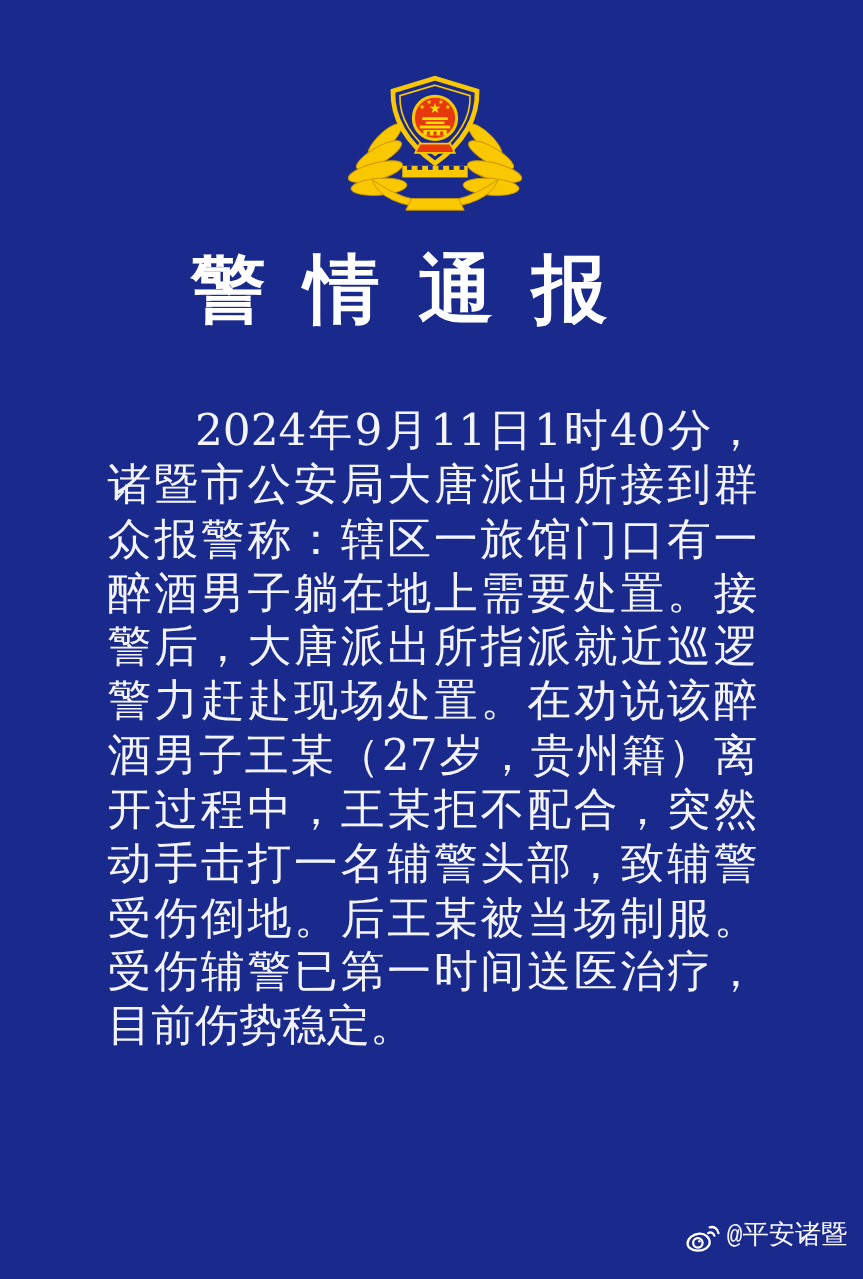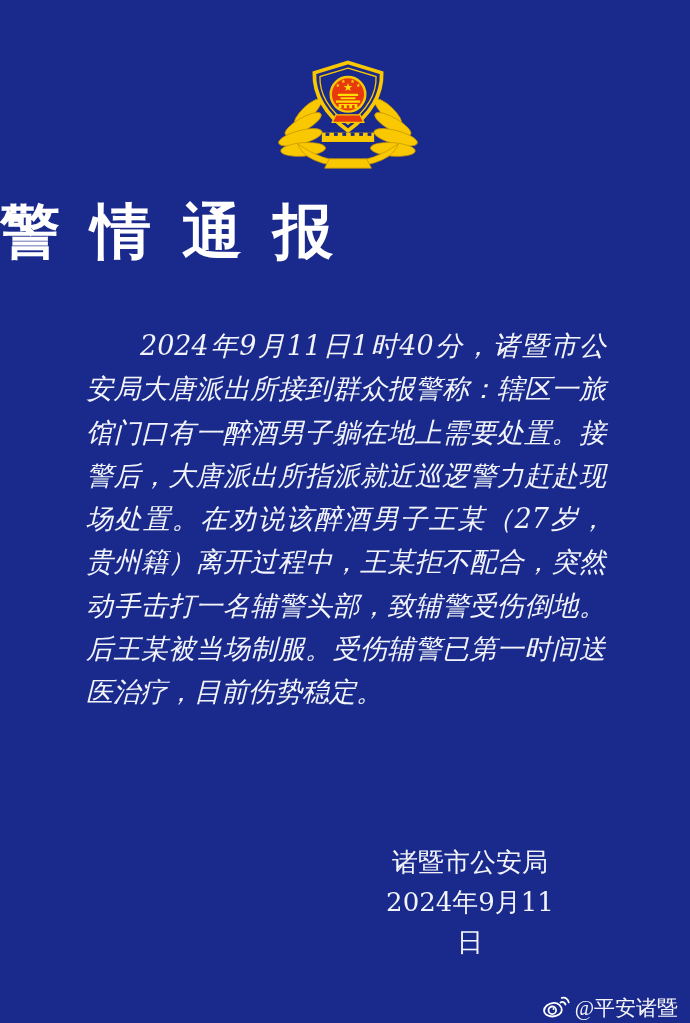--- a/index.html
+++ b/index.html
@@ -10,49 +10,48 @@
     overflow:hidden;
     font-family:"DejaVu Serif","Liberation Serif",serif;
     color:#ffffff;
   }
   .poster{position:absolute;inset:0;}
   
   .badge{position:absolute;left:276px;top:56px;width:144px;height:114px;}
   
   .title{
     position:absolute;top:198px;left:0;width:638px;
-    display:flex;justify-content:flex-start;
+    display:flex;justify-content:center;
   }
   .title-text{
     font-size:60px;font-weight:bold;line-height:68px;
     letter-spacing:31px;margin-right:-31px;
     color:#ffffff;white-space:nowrap;
     font-family:"Liberation Serif","DejaVu Serif",serif;
   }
   
   .body-text{
     position:absolute;left:86px;top:324px;width:520px;
-    font-size:27px;line-height:43.3px;
+    font-size:35px;line-height:43.3px;
     color:#f2f4fa;
     text-align:justify;
-    font-style:italic;
   }
   .body-text p{margin:0;text-indent:2em;}
   
   .signature{
     position:absolute;left:375px;top:842px;width:190px;
     text-align:center;font-size:26px;line-height:40px;color:#f2f4fa;
   }
   
   .watermark{
-    position:absolute;right:12px;bottom:2px;
-    display:flex;align-items:flex-start;gap:5px;
+    position:absolute;right:12px;bottom:20px;
+    display:flex;align-items:flex-end;gap:5px;
     color:rgba(255,255,255,0.96);
     font-size:21px;line-height:26px;
-    font-family:Liberation Serif, serif;
+    font-family:Liberation Mono, monospace;
   }
   .watermark svg{display:block;}
 </style>
 </head>
 <body>
 
 <div class="poster">
 
   <svg class="badge" viewBox="0 0 140 122" xmlns="http://www.w3.org/2000/svg">
 
@@ -106,24 +105,20 @@
   </svg>
 
   <div class="title">
     <span class="title-text">警情通报</span>
   </div>
 
   <div class="body-text">
     <p>2024年9月11日1时40分，诸暨市公安局大唐派出所接到群众报警称：辖区一旅馆门口有一醉酒男子躺在地上需要处置。接警后，大唐派出所指派就近巡逻警力赶赴现场处置。在劝说该醉酒男子王某（27岁，贵州籍）离开过程中，王某拒不配合，突然动手击打一名辅警头部，致辅警受伤倒地。后王某被当场制服。受伤辅警已第一时间送医治疗，目前伤势稳定。</p>
   </div>
 
-  <div class="signature">
-    <div>诸暨市公安局</div>
-    <div>2024年9月11日</div>
-  </div>
 
   <div class="watermark">
     <svg width="28" height="24" viewBox="0 0 34 28" xmlns="http://www.w3.org/2000/svg" fill="none" stroke="#ffffff" stroke-width="2.2" stroke-linecap="round">
       <path d="M14,9 C7.5,9.5 2.5,14 2.5,18.5 C2.5,22.5 6.5,25.5 12.5,25.5 C19,25.5 24,22 24,17.5 C24,13 19.5,8.6 14,9 Z"></path>
       <circle cx="12.5" cy="18" r="4.6"></circle>
       <circle cx="14" cy="16.5" r="1.2" fill="#ffffff" stroke="none"></circle>
       <path d="M22.5,8.5 C24.5,7 27.5,8 28.5,11"></path>
       <path d="M24,3 C28,1.6 31.8,4.2 32.5,8.5"></path>
     </svg>
     <span>@平安诸暨</span>

